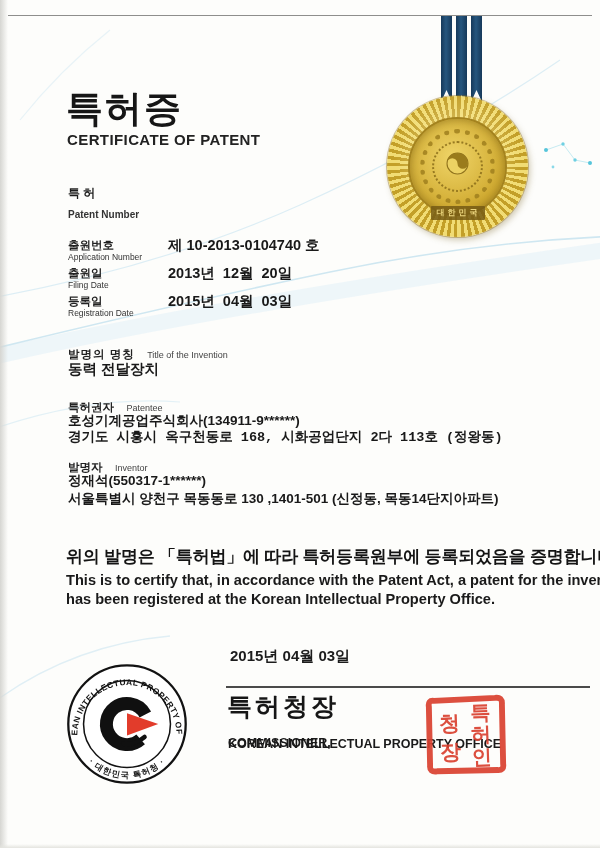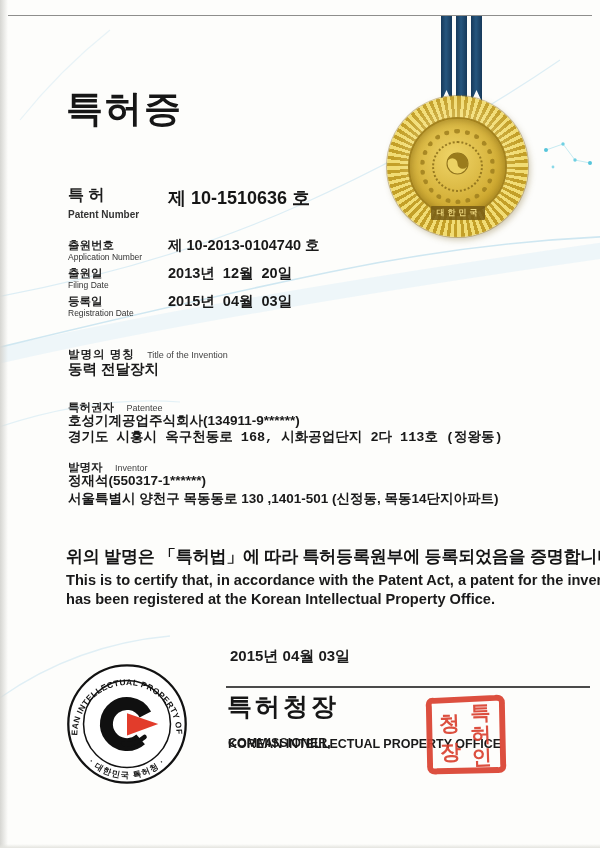--- a/index.html
+++ b/index.html
@@ -33,21 +33,21 @@
   .medal-wreath{position:absolute;inset:33px;border-radius:50%;border:5px dotted #a0801e;opacity:.85;}
   .medal-pearls{position:absolute;inset:45px;border-radius:50%;border:2px dotted #8f721c;opacity:.9;}
   .taegeuk{left:53px;top:50px;}
   .medal-banner{left:50%;bottom:17px;transform:translateX(-50%);
     background:rgba(117,91,20,.85);color:#ecd67e;font-size:8px;font-weight:bold;
     letter-spacing:3px;padding:1px 4px 2px 6px;border-radius:1px;}
   
   .title-ko{left:66px;top:84px;font-size:37px;font-weight:800;letter-spacing:2px;color:#161616;}
   .title-en{left:67px;top:131px;font-size:15px;font-weight:bold;letter-spacing:.4px;color:#222;}
   
-  .lab-ko-big{font-size:16px;font-weight:bold;color:#1d1d1d;}
+  .lab-ko-big{font-size:12px;font-weight:bold;color:#1d1d1d;}
   .lab-ko{font-size:11.5px;font-weight:bold;color:#222;}
   .lab-en{font-size:8.5px;color:#333;}
   .val-big{font-size:18px;font-weight:bold;color:#161616;}
   .val{font-size:14.5px;font-weight:bold;color:#191919;}
   .sect-en{font-size:9px;color:#444;font-weight:normal;margin-left:8px;}
   .name-line{font-size:13.5px;font-weight:bold;color:#191919;}
   .stmt-ko{left:66px;top:545px;font-size:17px;font-weight:bold;color:#141414;letter-spacing:-.2px;}
   .stmt-en{left:66px;top:571px;font-size:14.6px;font-weight:bold;color:#1a1a1a;line-height:18.5px;}
   .issue-date{left:230px;top:647px;font-size:15px;font-weight:600;color:#1c1c1c;}
   .sign-rule{left:226px;top:686px;width:364px;height:1.5px;background:#4a4a4a;}
@@ -93,24 +93,24 @@
     <div class="medal-burst"></div>
     <div class="medal-inner"></div>
     <div class="medal-wreath"></div>
     <div class="medal-pearls"></div>
     <svg class="abs taegeuk" width="35" height="35" viewBox="0 0 100 100">
       <circle cx="50" cy="50" r="30" fill="#ecd263" stroke="#8f721c" stroke-width="3"></circle>
       <path d="M50,20 A30,30 0 0 1 50,80 A15,15 0 0 1 50,50 A15,15 0 0 0 50,20 Z" fill="#9a7b1c" transform="rotate(-90 50 50)"></path>
     </svg>
     <div class="abs medal-banner">대한민국</div>
   </div>
+  <div class="abs title-en">CERTIFICATE OF PATENT</div>
 
   <div class="abs lab-ko-big" style="left:68px;top:185px;">특 허</div>
   <div class="abs lab-en" style="left:68px;top:209px;font-size:10px;font-weight:bold;">Patent Number</div>
-  <div class="abs val-big nowrap" style="left:168px;top:186px;">제 10-1510636 호</div>
 
   <div class="abs lab-ko" style="left:68px;top:238px;">출원번호</div>
   <div class="abs lab-en" style="left:68px;top:252px;">Application Number</div>
   <div class="abs val nowrap" style="left:168px;top:236px;">제 10-2013-0104740 호</div>
 
   <div class="abs lab-ko" style="left:68px;top:266px;">출원일</div>
   <div class="abs lab-en" style="left:68px;top:280px;">Filing Date</div>
   <div class="abs val nowrap" style="left:168px;top:264px;">2013년  12월  20일</div>
 
   <div class="abs lab-ko" style="left:68px;top:294px;">등록일</div>

